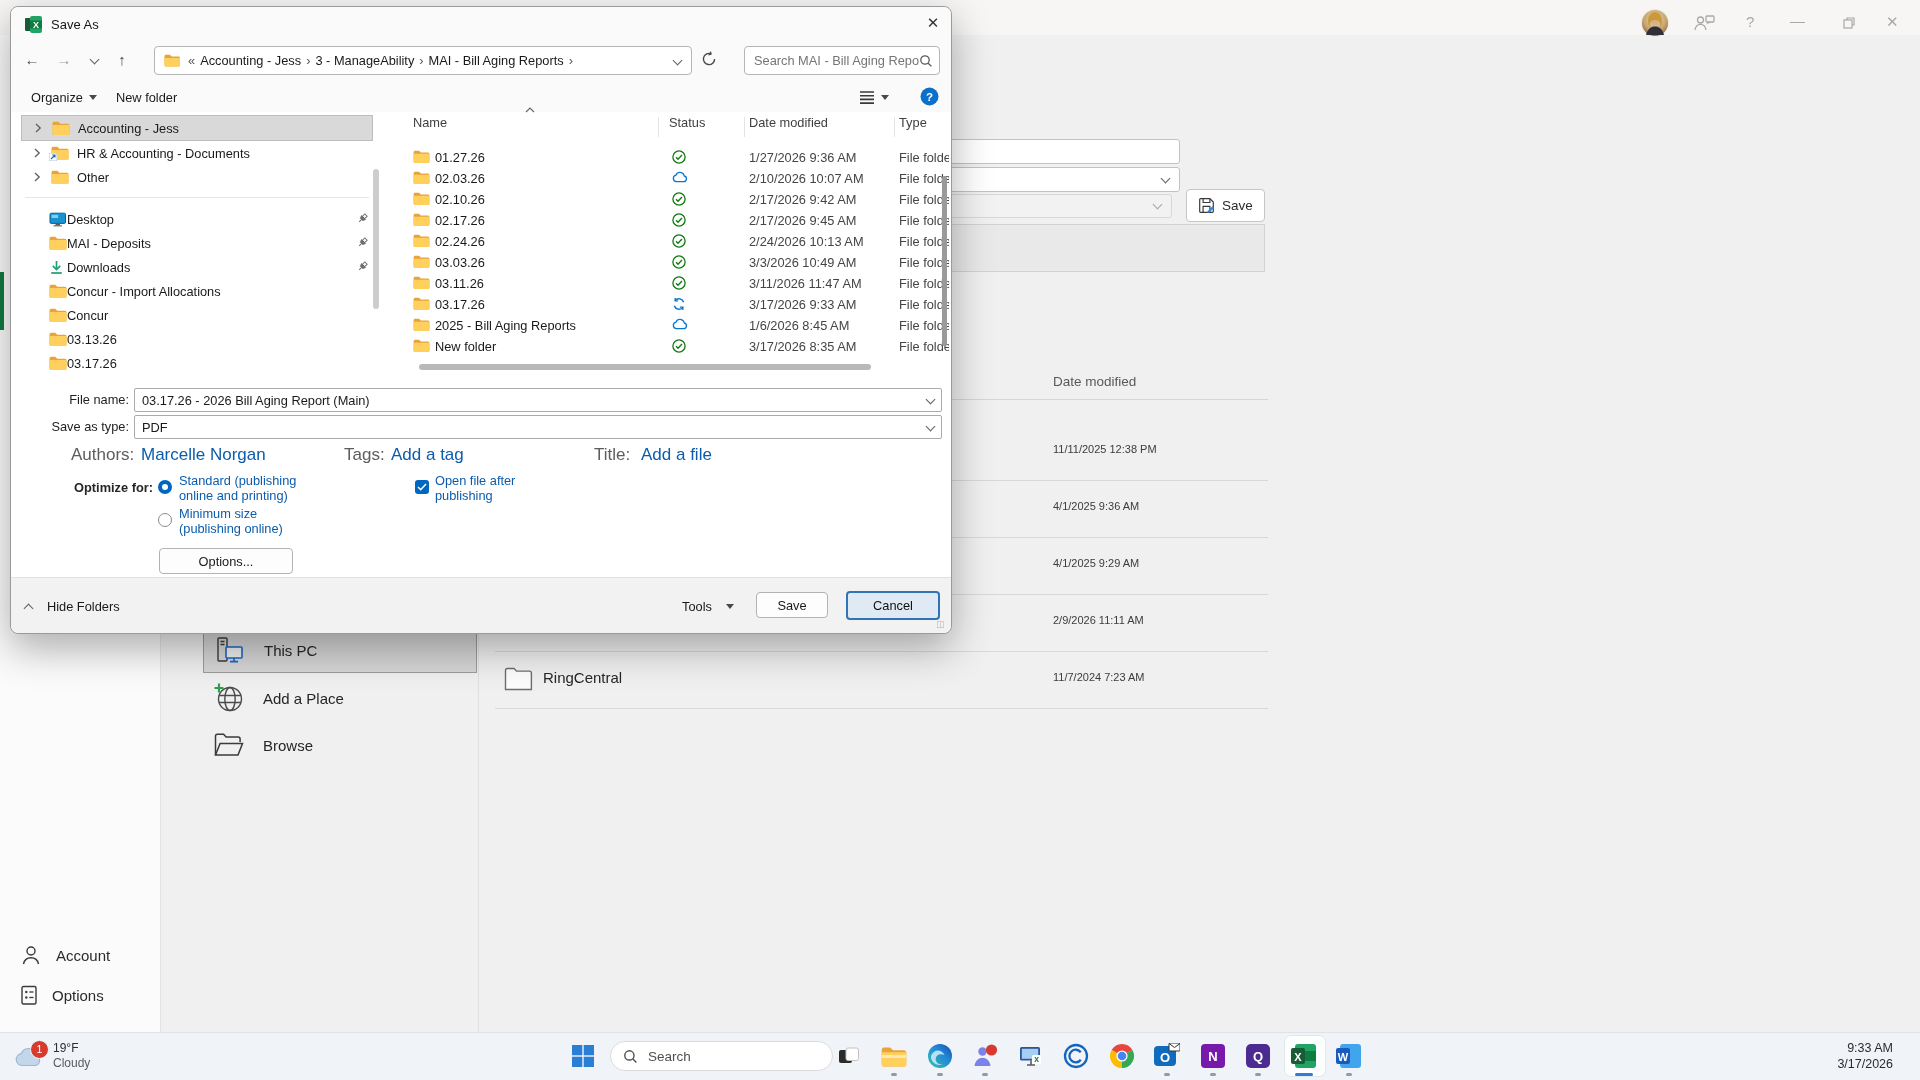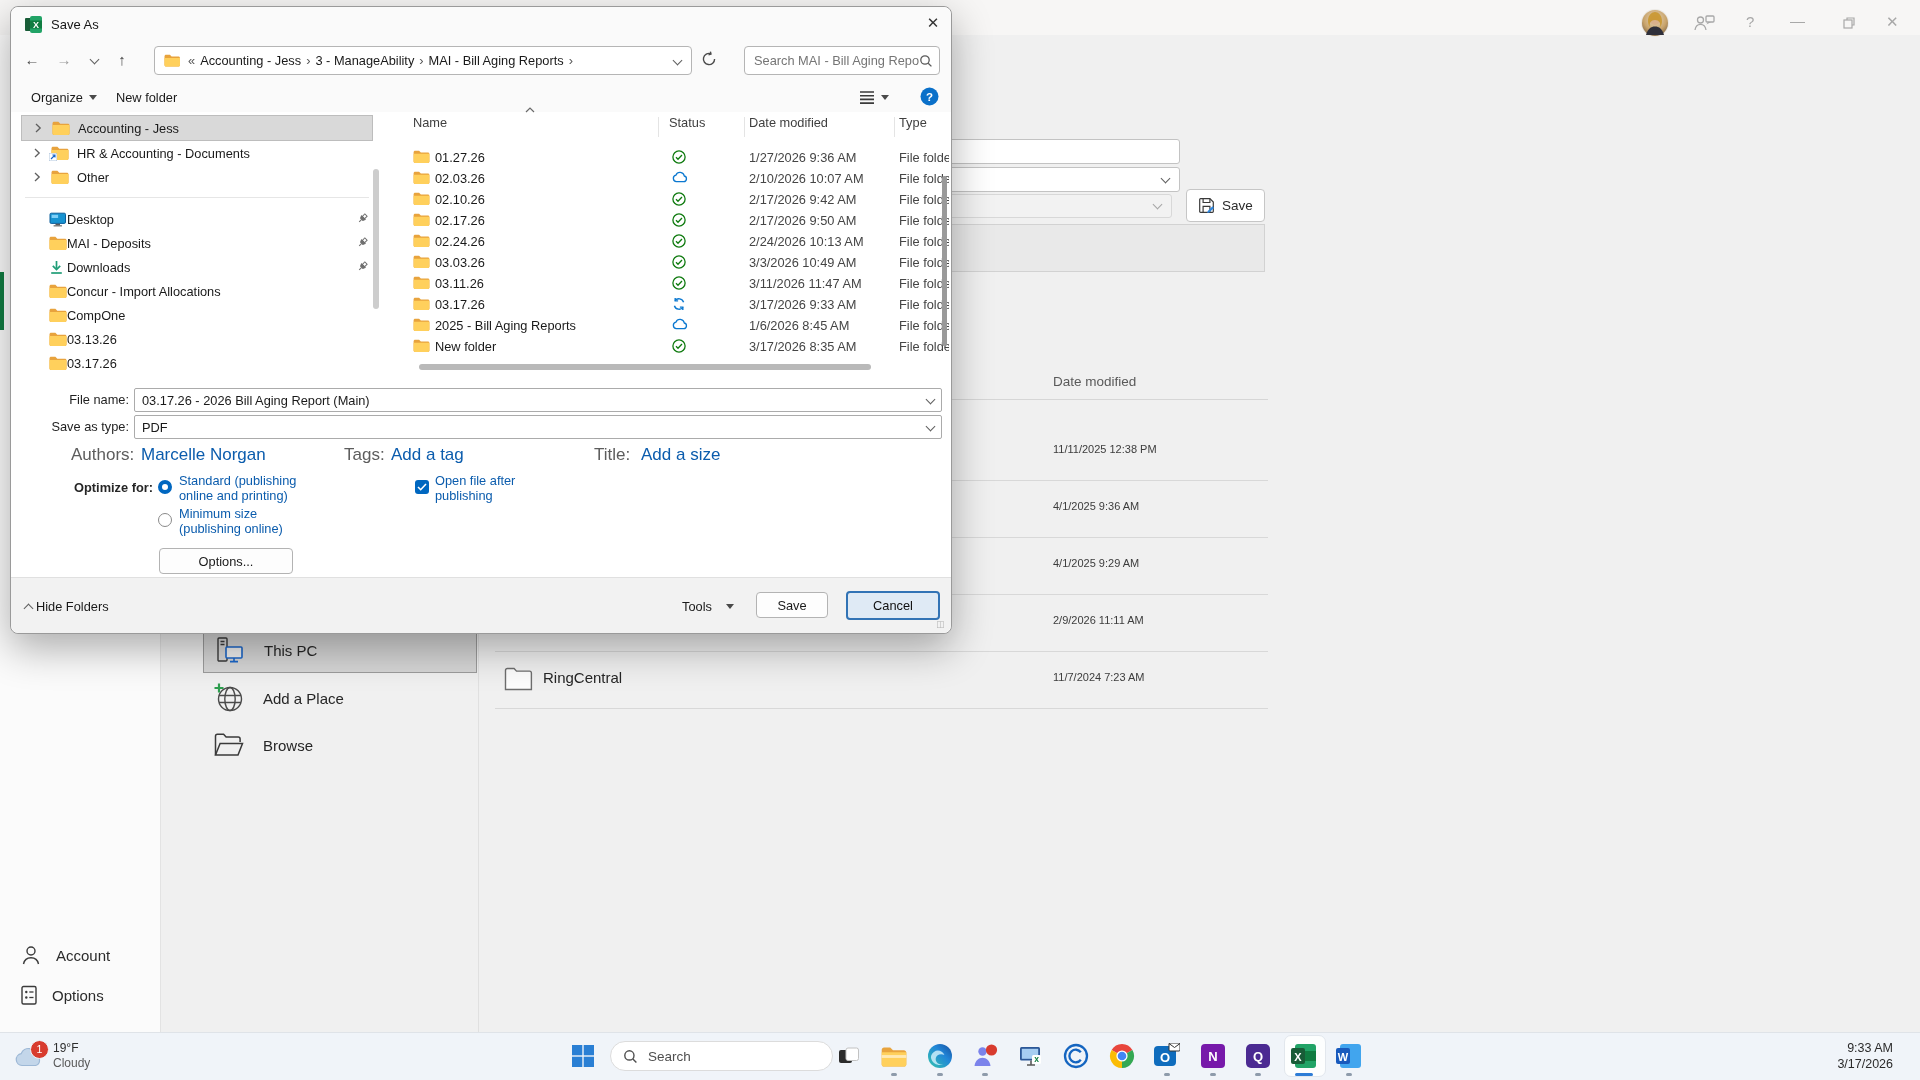--- a/index.html
+++ b/index.html
@@ -448,21 +448,21 @@
           </span>
           <span class="tlabel q">Concur - Import Allocations</span>
         </div>
         <div class="tree-row">
           <span class="ticon" style="position:absolute;left:28px">
             <svg width="18" height="14" viewBox="0 0 18 14">
               <path d="M.5 2.3C.5 1.4 1.2.7 2.1.7h4.3l1.9 2h7.6c.9 0 1.6.7 1.6 1.6v8c0 .9-.7 1.6-1.6 1.6H2.1c-.9 0-1.6-.7-1.6-1.6z" fill="#e8a33d"></path>
               <path d="M.5 4.1h17v8.2c0 .9-.7 1.6-1.6 1.6H2.1c-.9 0-1.6-.7-1.6-1.6z" fill="#ffd05c"></path>
             </svg>
           </span>
-          <span class="tlabel q">CompOne</span>
+          <span class="tlabel q">Concur</span>
         </div>
         <div class="tree-row">
           <span class="ticon" style="position:absolute;left:28px">
             <svg width="18" height="14" viewBox="0 0 18 14">
               <path d="M.5 2.3C.5 1.4 1.2.7 2.1.7h4.3l1.9 2h7.6c.9 0 1.6.7 1.6 1.6v8c0 .9-.7 1.6-1.6 1.6H2.1c-.9 0-1.6-.7-1.6-1.6z" fill="#e8a33d"></path>
               <path d="M.5 4.1h17v8.2c0 .9-.7 1.6-1.6 1.6H2.1c-.9 0-1.6-.7-1.6-1.6z" fill="#ffd05c"></path>
             </svg>
           </span>
           <span class="tlabel q">03.13.26</span>
         </div>
@@ -551,21 +551,21 @@
               <path d="M.5 4.1h17v8.2c0 .9-.7 1.6-1.6 1.6H2.1c-.9 0-1.6-.7-1.6-1.6z" fill="#ffd05c"></path>
             </svg>
           </span>
           <span class="c-name">02.17.26</span>
           <span class="c-status">
             <svg width="14" height="14" viewBox="0 0 14 14">
               <circle cx="7" cy="7" r="6.1" fill="#fff" stroke="#0e7a0e" stroke-width="1.3"></circle>
               <path d="M4 7.3l2 2 4-4.3" fill="none" stroke="#0e7a0e" stroke-width="1.3"></path>
             </svg>
           </span>
-          <span class="c-date">2/17/2026 9:50 AM</span>
+          <span class="c-date">2/17/2026 9:45 AM</span>
           <span class="c-type">File folder</span>
         </div>
         <div class="lrow">
           <span class="c-icon">
             <svg width="17" height="13" viewBox="0 0 18 14">
               <path d="M.5 2.3C.5 1.4 1.2.7 2.1.7h4.3l1.9 2h7.6c.9 0 1.6.7 1.6 1.6v8c0 .9-.7 1.6-1.6 1.6H2.1c-.9 0-1.6-.7-1.6-1.6z" fill="#e8a33d"></path>
               <path d="M.5 4.1h17v8.2c0 .9-.7 1.6-1.6 1.6H2.1c-.9 0-1.6-.7-1.6-1.6z" fill="#ffd05c"></path>
             </svg>
           </span>
           <span class="c-name">02.24.26</span>
@@ -683,40 +683,40 @@
     <div class="combo" style="left:123px;top:408px;width:806px;height:22px">
       <input value="PDF" style="">
       <span class="cchev chev dn"></span>
     </div>
 
     <div class="meta gray" style="left:60px;top:438px;width:56px;text-align:right">Authors:</div>
     <div class="meta blue" style="left:130px;top:438px">Marcelle Norgan</div>
     <div class="meta gray" style="left:333px;top:438px;width:35px;text-align:center">Tags:</div>
     <div class="meta blue" style="left:380px;top:438px">Add a tag</div>
     <div class="meta gray" style="left:583px;top:438px;width:35px;text-align:right">Title:</div>
-    <div class="meta blue" style="left:630px;top:438px">Add a size</div>
+    <div class="meta blue" style="left:630px;top:438px">Add a file</div>
 
     <div class="flabel" style="left:40px;top:473px;width:102px;font-weight:bold;color:#262626">Optimize for:</div>
     <div class="radio on" style="left:147px;top:473px"></div>
     <div class="optxt" style="left:168px;top:466px">Standard (publishing
 online and printing)</div>
     <div class="radio off" style="left:147px;top:506px"></div>
     <div class="optxt" style="left:168px;top:499px">Minimum size
 (publishing online)</div>
     <div class="checkbox" style="left:404px;top:473px">
       <svg width="10" height="8">
           <path d="M1 4l2.7 2.7L9 1" fill="none" stroke="#fff" stroke-width="1.6"></path>
         </svg>
     </div>
     <div class="optxt" style="left:424px;top:466px">Open file after
 publishing</div>
     <div class="btn plain" style="left:148px;top:541px;width:132px;height:24px">Options...</div>
 
     <div class="dlg-footer"></div>
-    <div class="abs" style="left:14px;top:592px;display:flex;align-items:center;gap:4px">
+    <div class="abs" style="left:14px;top:592px;display:flex;align-items:center;gap:15px">
       <span class="chev up" style="margin-top:3px"></span>
       <span>Hide Folders</span>
     </div>
     <div class="abs" style="left:671px;top:592px;display:flex;align-items:center;gap:14px">
       <span>Tools</span>
         <span class="caret-dn"></span>
     </div>
     <div class="btn plain" style="left:745px;top:585px;width:70px;height:24px">Save</div>
     <div class="btn def" style="left:835px;top:584px;width:90px;height:25px">Cancel</div>
     <div class="abs" style="left:925px;top:612px;color:#b5b5b5;font-size:9px">◫</div>

